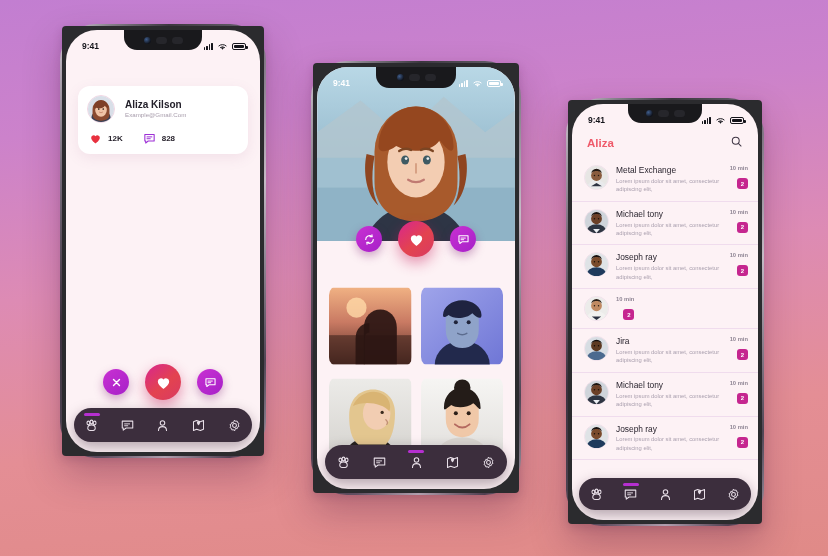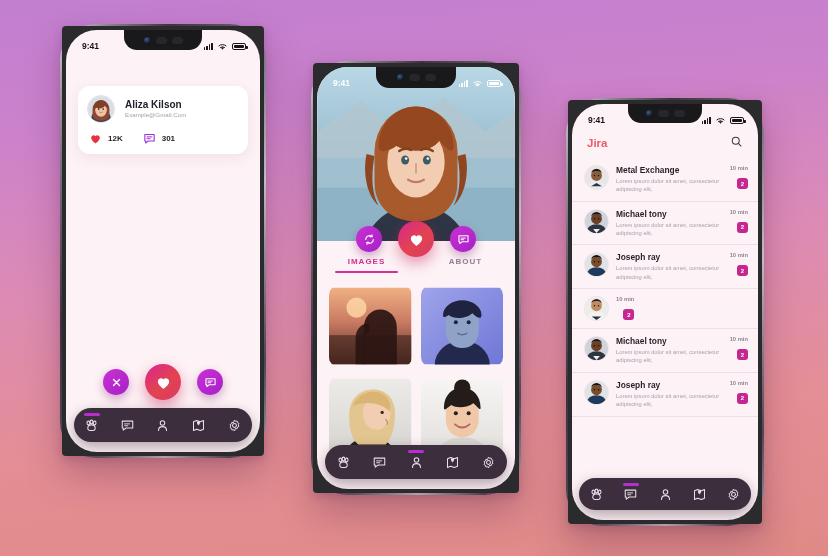--- a/index.html
+++ b/index.html
@@ -169,21 +169,21 @@
                padding: 0 15px; }
   .p3-title { font-size: 11.5px; font-weight: bold; color: #ef5a6a; }
   .p3-search svg { width: 13px; height: 13px; color: #3f3644; }
   .chatlist { position: absolute; top: 54px; left: 0; right: 0; bottom: 0; }
   .chatrow { display: flex; align-items: flex-start; gap: 7px;
              padding: 7px 10px 7px 12px; border-bottom: 1px solid #f0dced; }
   .c-ava { width: 25px; height: 25px; border-radius: 50%; overflow: hidden; flex: none;
            border: 1px solid #f0e0ea; }
   .c-ava svg { width: 100%; height: 100%; display: block; }
   .c-body { flex: 1; min-width: 0; }
-  .c-name { font-size: 8.4px; font-weight: bold; color: #241f29; line-height: 1.3; }
+  .c-name { font-size: 8.4px; font-weight: normal; color: #241f29; line-height: 1.3; }
   .c-msg { font-size: 5.8px; color: #a99fae; line-height: 1.45; margin-top: 1px; }
   .c-right { flex: none; display: flex; flex-direction: column; align-items: flex-end; gap: 7px; }
   .c-time { font-size: 5.8px; font-weight: bold; color: #8f8594; }
   .c-badge { min-width: 11px; height: 11px; padding: 0 3px; border-radius: 3px;
              background: #c5268f; color: #fff; font-size: 6px; font-weight: bold;
              display: flex; align-items: center; justify-content: center; }
   #phone3 .bottomnav { width: 172px; height: 32px; }
 </style>
 </head>
 <body>
@@ -433,21 +433,21 @@
           <svg viewBox="0 0 24 24">
             <path d="M12 21s-8-5.1-8-10.4A4.6 4.6 0 0112 7.7 4.6 4.6 0 0120 10.6C20 15.9 12 21 12 21z" fill="#e8313f"></path>
           </svg>
           <span>12K</span>
         </div>
         <div class="stat">
           <svg viewBox="0 0 24 24">
             <path d="M3.4 4.6h17.2v12H9.6L5 20.4v-3.8H3.4z" fill="none" stroke="#9d2fd6" stroke-width="2" stroke-linejoin="round"></path>
             <path d="M7.4 9h9M7.4 12.4h6" stroke="#9d2fd6" stroke-width="1.8" stroke-linecap="round"></path>
           </svg>
-          <span>301</span>
+          <span>828</span>
         </div>
       </div>
     </div>
 
     <div class="actionrow">
       <div class="abtn small">
         <svg viewBox="0 0 24 24">
           <path d="M6.5 6.5l11 11M17.5 6.5l-11 11" stroke="#fff" stroke-width="2.6" stroke-linecap="round"></path>
         </svg>
       </div>
@@ -547,24 +547,20 @@
         </svg>
       </div>
       <div class="abtn small">
         <svg viewBox="0 0 24 24">
           <path d="M3.6 5h16.8v11H9.8L5.2 19.4V16H3.6z" fill="none" stroke="#fff" stroke-width="2" stroke-linejoin="round"></path>
           <path d="M7.4 9.4h8M7.4 12.4h5" stroke="#fff" stroke-width="1.8" stroke-linecap="round"></path>
         </svg>
       </div>
     </div>
 
-    <div class="p2-tabs">
-      <div class="p2-tab active">IMAGES</div>
-      <div class="p2-tab">ABOUT</div>
-    </div>
 
     <div class="p2-grid">
       <div class="cell">
         <svg viewBox="0 0 90 84">
             <use href="#art-sunset"></use>
           </svg>
       </div>
       <div class="cell">
         <svg viewBox="0 0 90 84">
             <use href="#art-blue"></use>
@@ -640,21 +636,21 @@
         <svg viewBox="0 0 24 20" width="11" height="9">
           <path d="M12 17l-3.4-4.2a5.4 5.4 0 016.8 0z" fill="currentColor"></path>
           <path d="M4 8.6a12 12 0 0116 0" stroke="currentColor" stroke-width="2.2" fill="none" stroke-linecap="round"></path>
           <path d="M7.4 12.2a7.4 7.4 0 019.2 0" stroke="currentColor" stroke-width="2.2" fill="none" stroke-linecap="round"></path>
         </svg>
         <span class="batt"></span>
       </span>
     </div>
 
     <div class="p3-header">
-      <div class="p3-title">Jira</div>
+      <div class="p3-title">Aliza</div>
       <div class="p3-search">
         <svg viewBox="0 0 24 24">
           <circle cx="10.6" cy="10.6" r="6.4" fill="none" stroke="currentColor" stroke-width="1.9"></circle>
           <path d="M15.4 15.4L20.4 20.4" stroke="currentColor" stroke-width="1.9" stroke-linecap="round"></path>
         </svg>
       </div>
     </div>
 
     <div class="chatlist">
       <div class="chatrow">
@@ -709,20 +705,35 @@
             </svg>
           </div>
         <div class="c-right">
           <div class="c-time">10 min</div>
           <div class="c-badge">2</div>
         </div>
       </div>
       <div class="chatrow">
         <div class="c-ava">
             <svg viewBox="0 0 34 34">
+              <use href="#ava-e"></use>
+            </svg>
+          </div>
+        <div class="c-body">
+          <div class="c-name">Jira</div>
+          <div class="c-msg">Lorem ipsum dolor sit amet, consectetur adipiscing elit,</div>
+        </div>
+        <div class="c-right">
+          <div class="c-time">10 min</div>
+          <div class="c-badge">2</div>
+        </div>
+      </div>
+      <div class="chatrow">
+        <div class="c-ava">
+            <svg viewBox="0 0 34 34">
               <use href="#ava-b"></use>
             </svg>
           </div>
         <div class="c-body">
           <div class="c-name">Michael tony</div>
           <div class="c-msg">Lorem ipsum dolor sit amet, consectetur adipiscing elit,</div>
         </div>
         <div class="c-right">
           <div class="c-time">10 min</div>
           <div class="c-badge">2</div>

